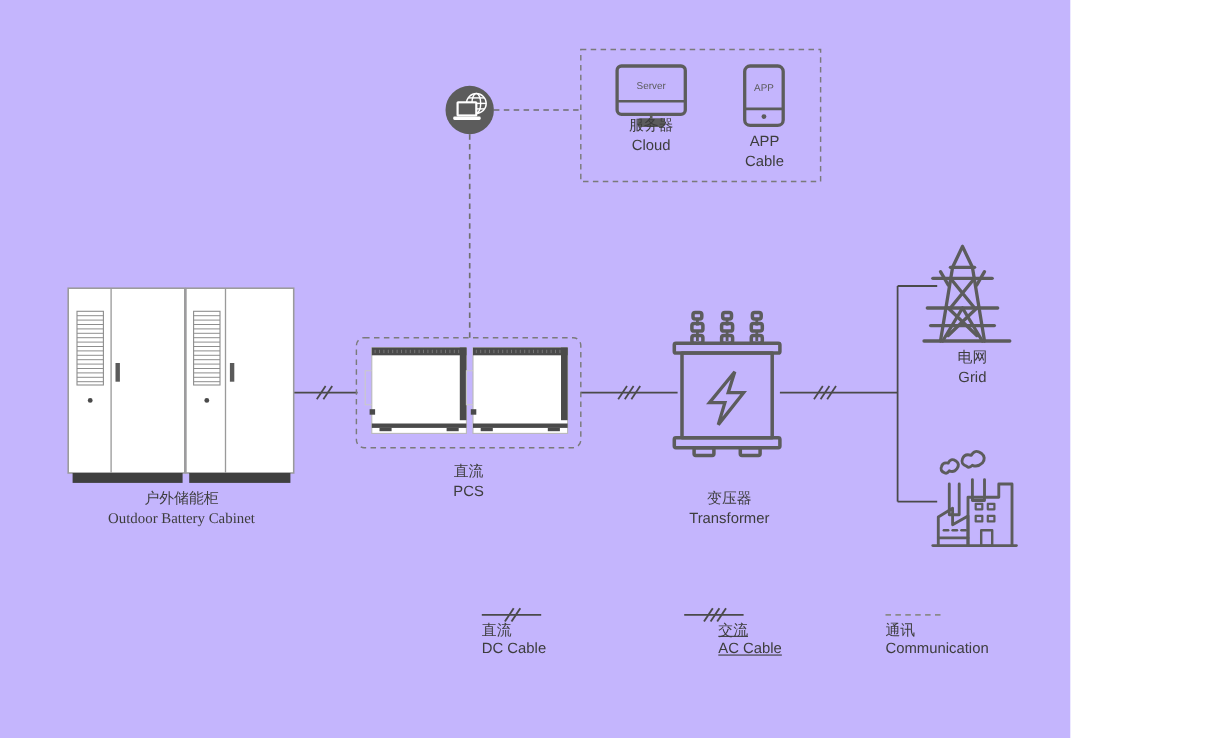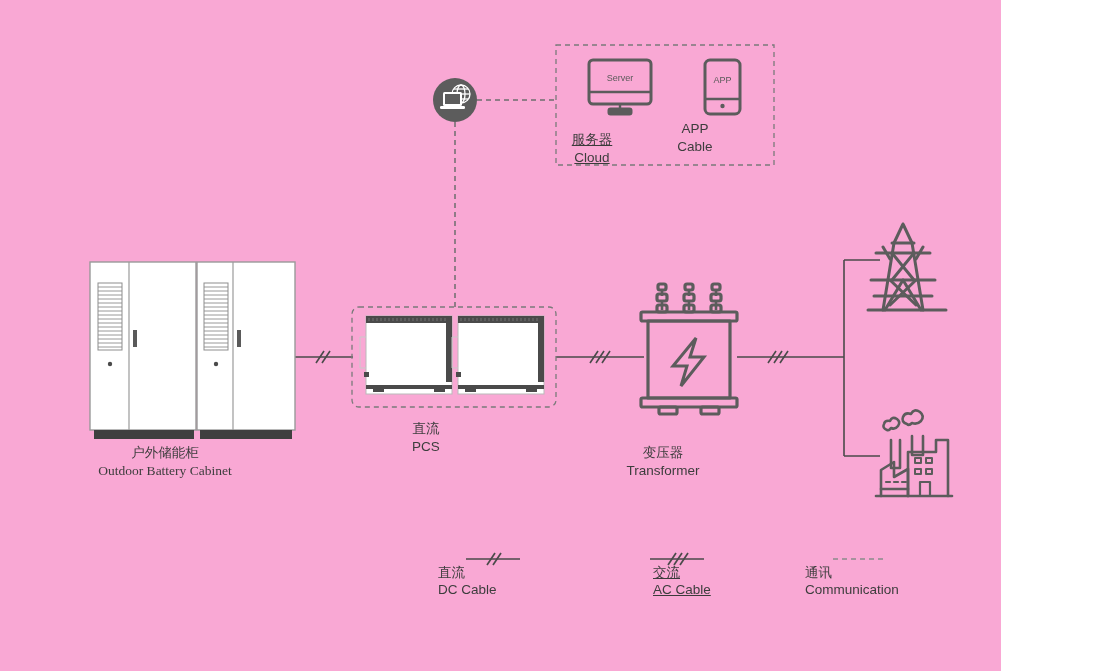--- a/index.html
+++ b/index.html
@@ -1,18 +1,18 @@
 <!DOCTYPE html>
 <html><head>
 <meta charset="utf-8">
 <style>
   html,body{margin:0;padding:0;background:#ffffff;}
   body{width:1109px;height:671px;overflow:hidden;
        font-family:"Liberation Sans","DejaVu Sans",sans-serif;color:#3b3b3b;}
-  #stage{position:relative;width:973px;height:671px;background:#f9a8d4;padding-left:28px;}
+  #stage{position:relative;width:973px;height:671px;background:#c4b5fd;}
   svg{display:block;}
   .lbl{position:absolute;text-align:center;line-height:1.35;}
   .lbl .cn{font-size:13.5px;color:#3d3d3d;white-space:nowrap;}
   .lbl .en{font-size:13.5px;color:#3d3d3d;white-space:nowrap;text-align:center;}
   .legend-item{position:absolute;text-align:left;}
   .legend-item .cn{font-size:13.5px;color:#3d3d3d;white-space:nowrap;}
   .legend-item .en{font-size:13.5px;color:#3d3d3d;white-space:nowrap;}
   .iconword{font-size:9px;fill:#5a5a5a;font-family:"Liberation Sans","DejaVu Sans",sans-serif;}
 </style>
 </head>
@@ -324,23 +324,27 @@
   <div class="lbl" style="left:366px;top:420px;width:120px;">
     <div class="cn">直流</div>
     <div class="en">PCS</div>
   </div>
 
   <div class="lbl" style="left:601px;top:444px;width:124px;">
     <div class="cn">变压器</div>
     <div class="en">Transformer</div>
   </div>
 
-
-
-  <div class="lbl" style="left:532px;top:131px;width:120px;text-decoration:underline;">
+  <div class="lbl" style="left:824px;top:316px;width:120px;">
+    <div class="cn">电网</div>
+    <div class="en">Grid</div>
+  </div>
+
+
+  <div class="lbl" style="left:532px;top:105px;width:120px;">
     <div class="cn">服务器</div>
     <div class="en">Cloud</div>
   </div>
 
   <div class="lbl" style="left:635px;top:120px;width:120px;">
     <div class="cn">APP</div>
     <div class="en">Cable</div>
   </div>
 
   <div class="legend-item" style="left:438px;top:564px;">

